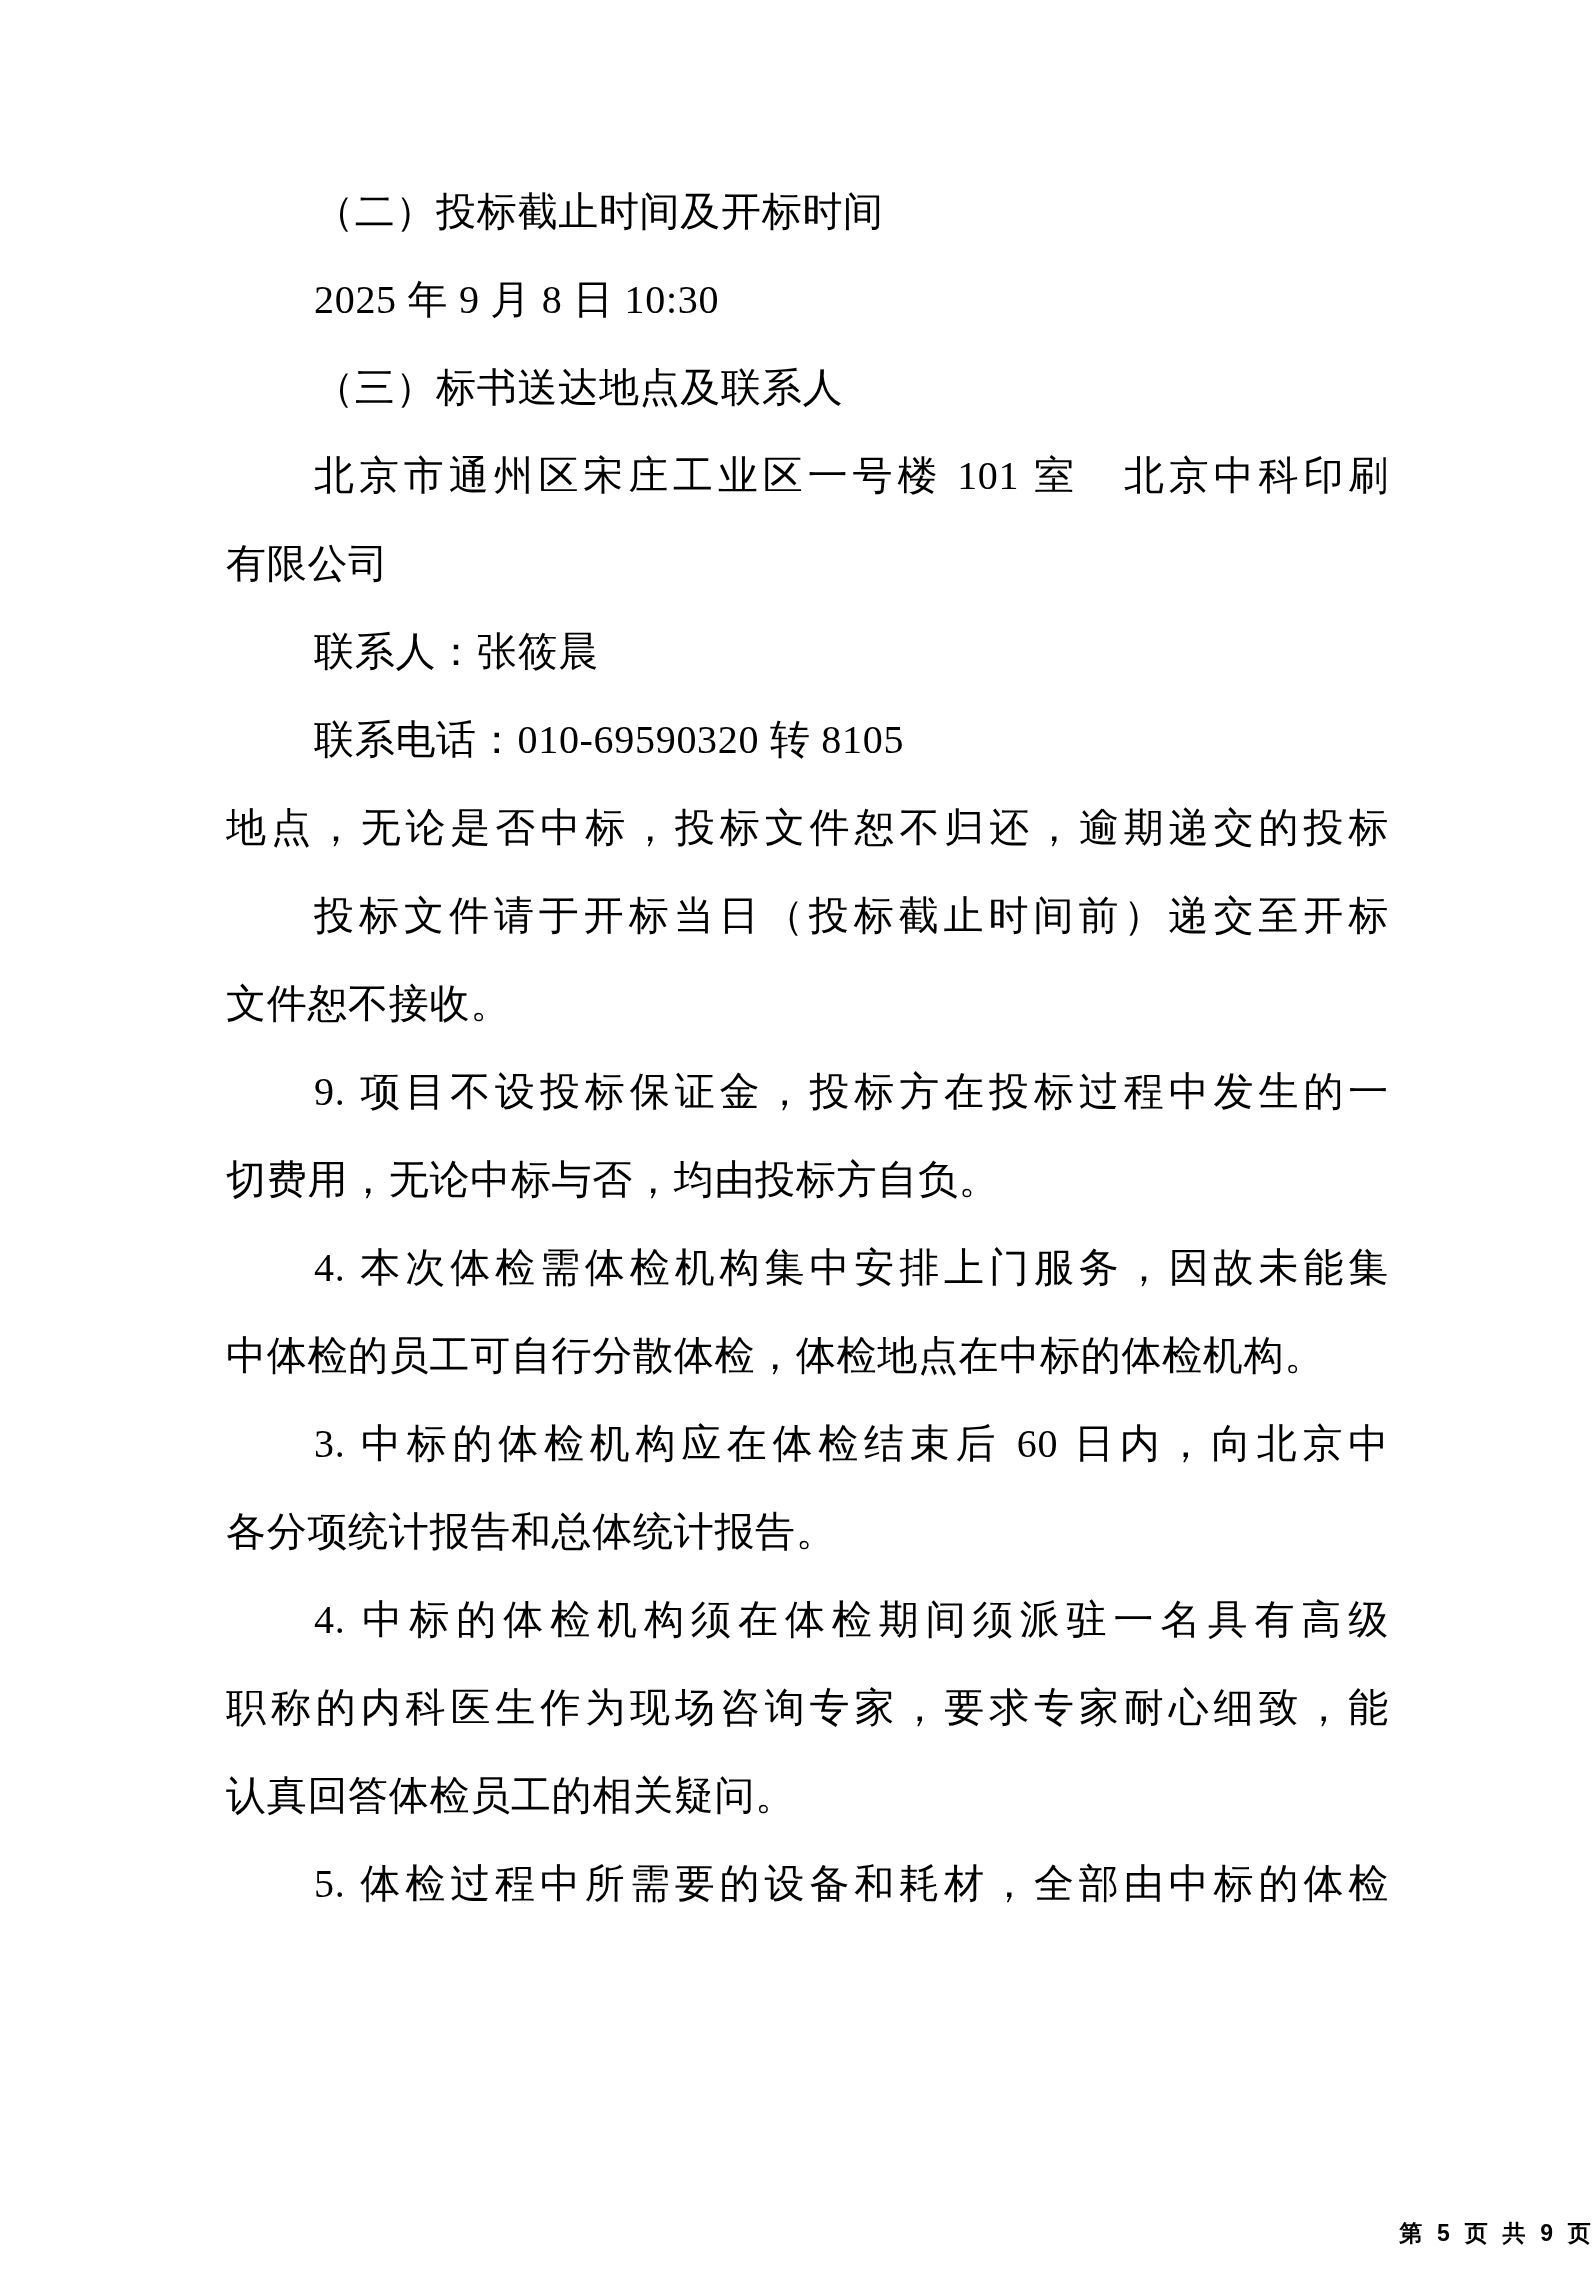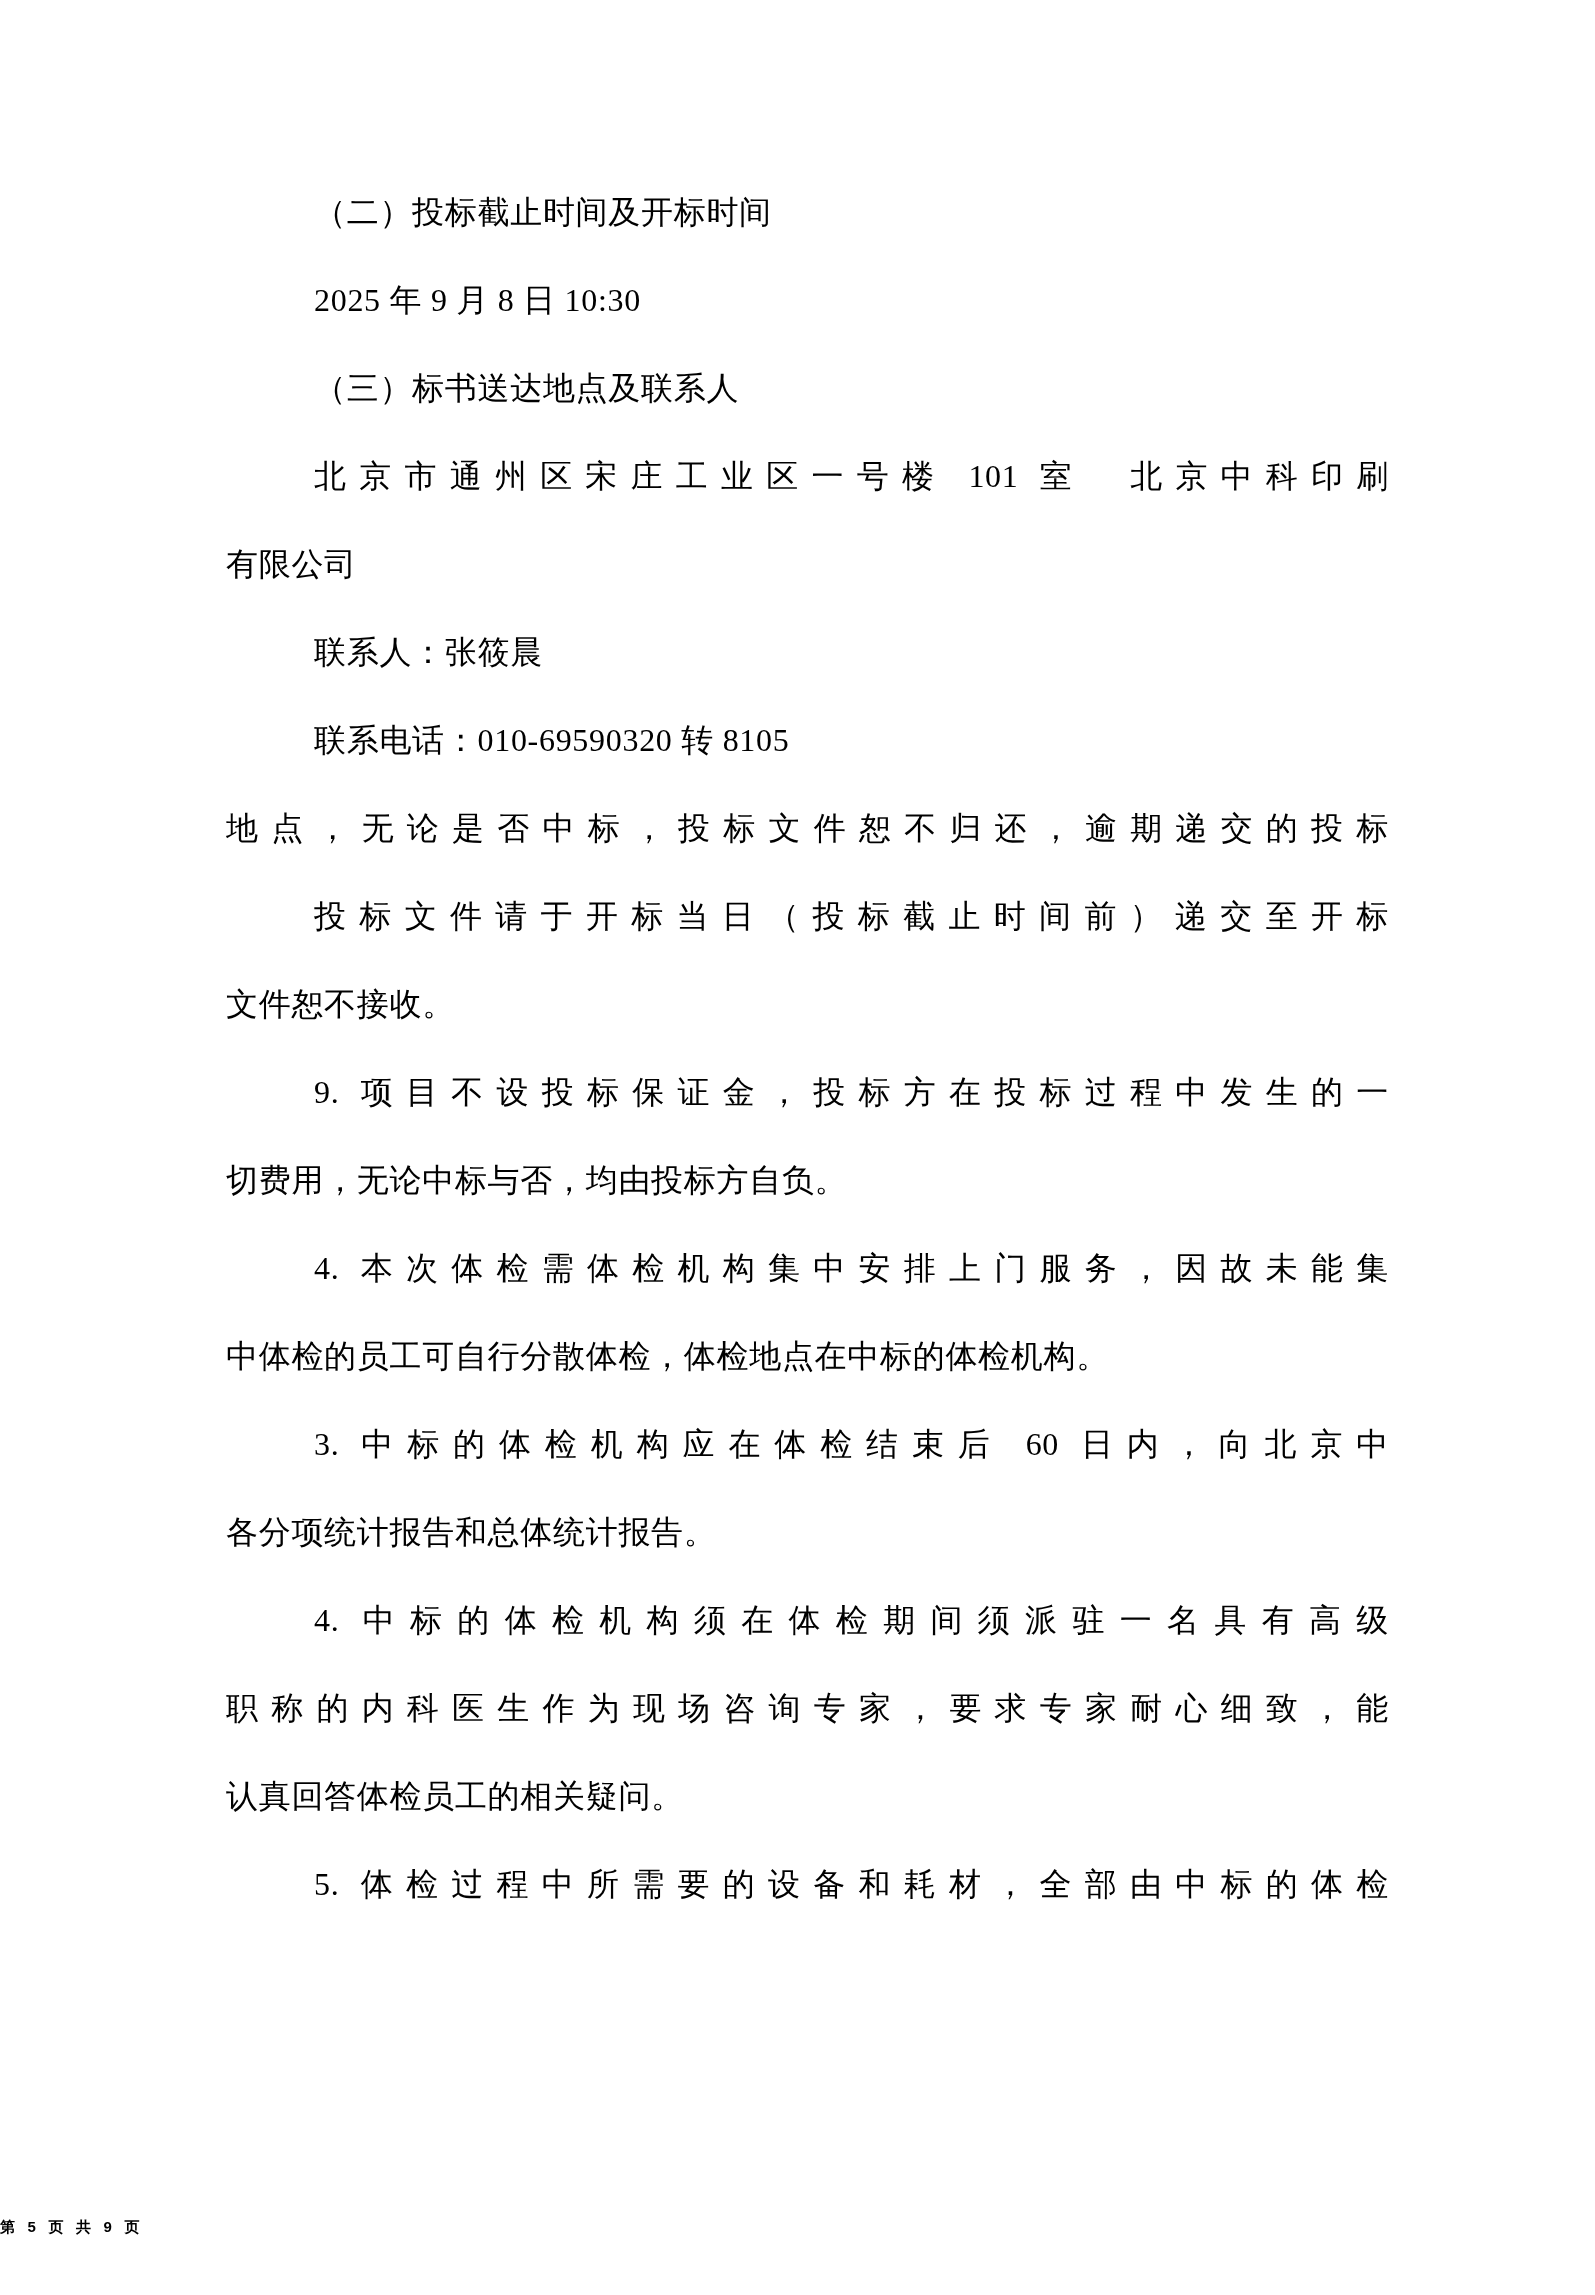--- a/index.html
+++ b/index.html
@@ -22,21 +22,21 @@
     height: 2295px;
     background: #ffffff;
   }
   .doc-body {
     position: absolute;
     left: 226px;
     top: 168px;
     width: 1163px;
   }
   .line {
-    font-size: 32px;
+    font-size: 40px;
     line-height: 88px;
     height: 88px;
     letter-spacing: 0.7px;
     white-space: nowrap;
     text-align: left;
   }
   .line.justify {
     white-space: normal;
     text-align: justify;
     text-align-last: justify;
@@ -46,24 +46,24 @@
   }
   .line.bold {
     font-weight: bold;
     letter-spacing: 1.4px;
   }
   .page-footer {
     position: absolute;
     left: 0;
     top: 2218px;
     width: 100%;
-    text-align: left;
+    text-align: right;
     font-family: "Liberation Sans", sans-serif;
     font-weight: bold;
-    font-size: 15px;
+    font-size: 23px;
     letter-spacing: 4.2px;
   }
 </style>
 </head>
 <body>
 
 <div class="page">
   <div class="doc-body">
       <div class="line indent">（二）投标截止时间及开标时间</div>
       <div class="line indent">2025 年 9 月 8 日 10:30</div>

